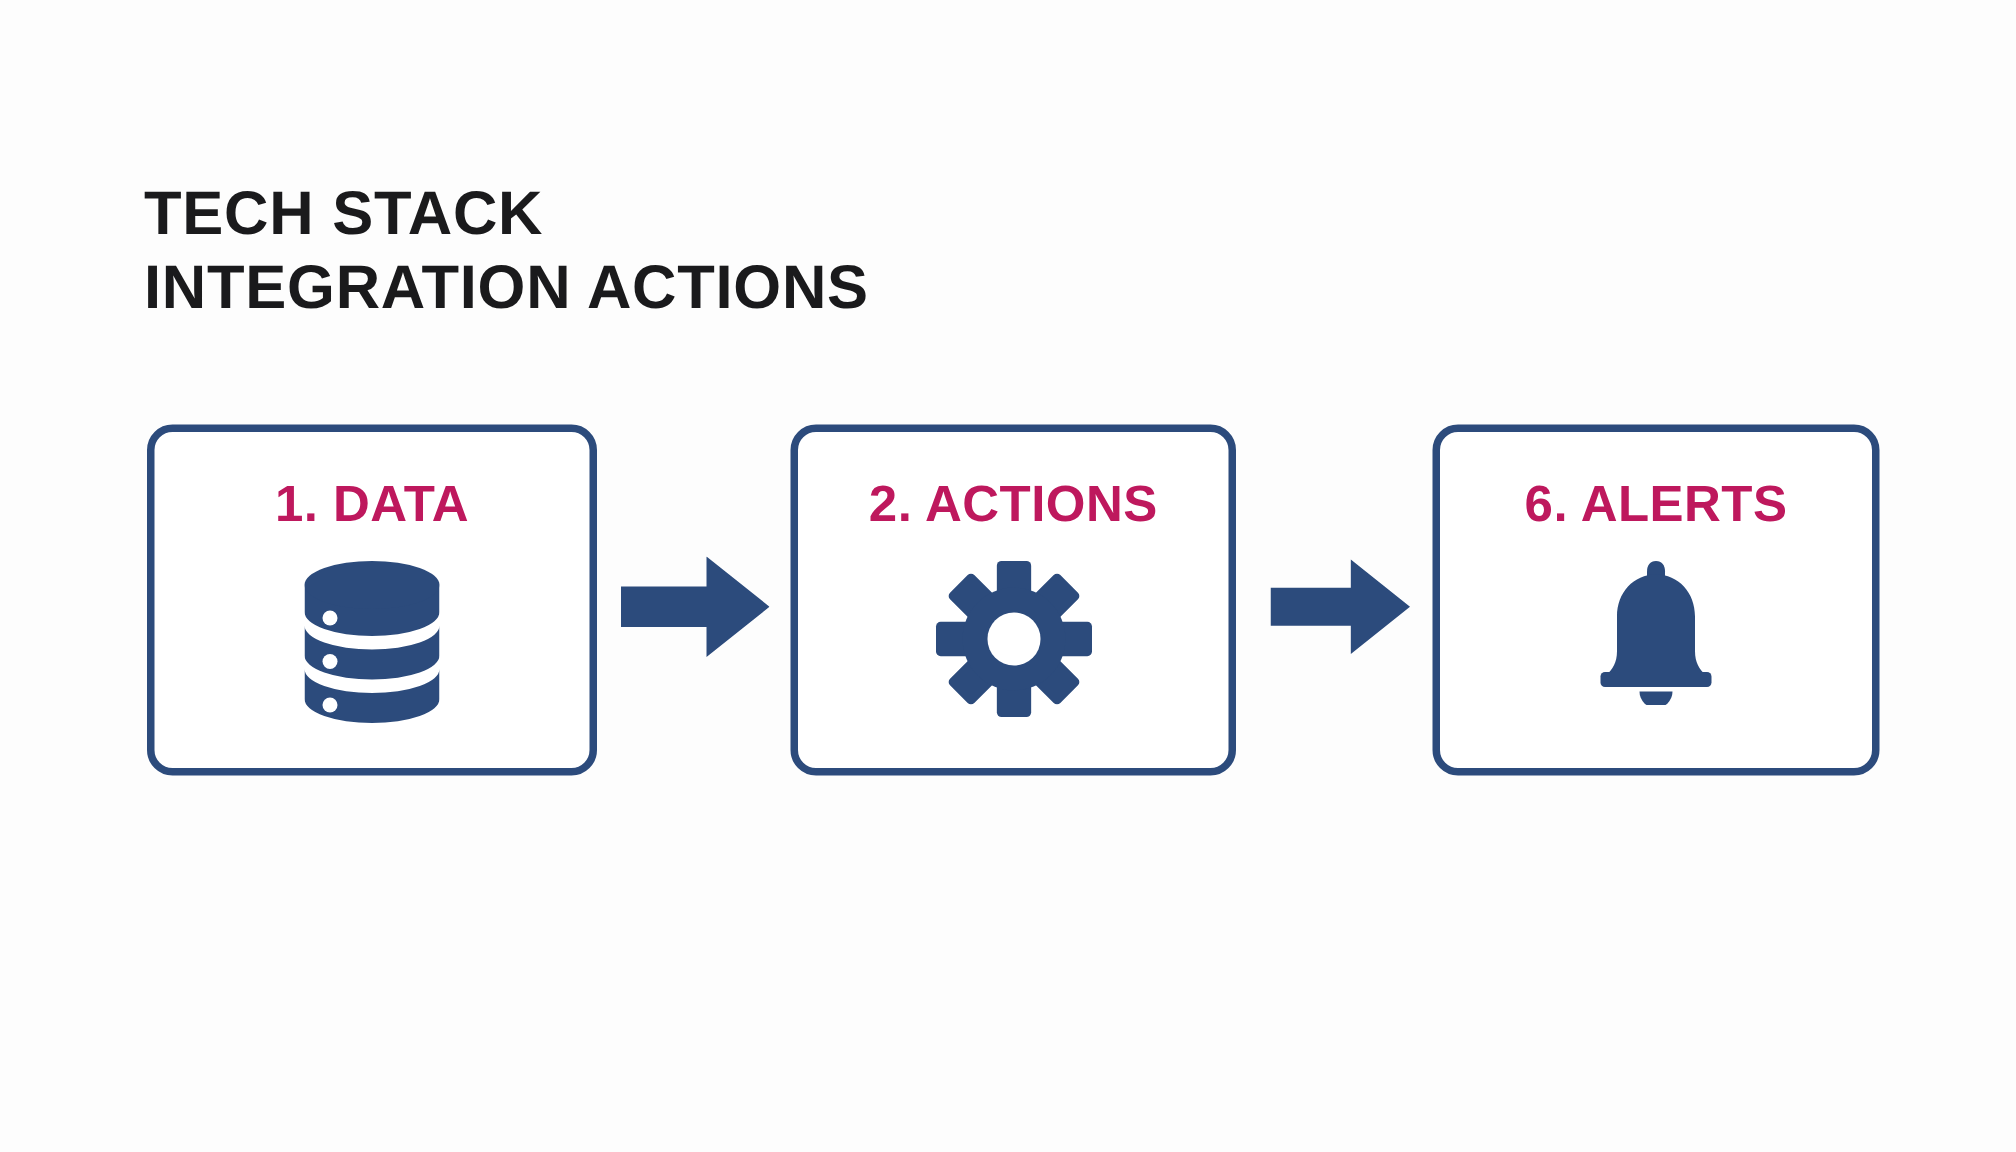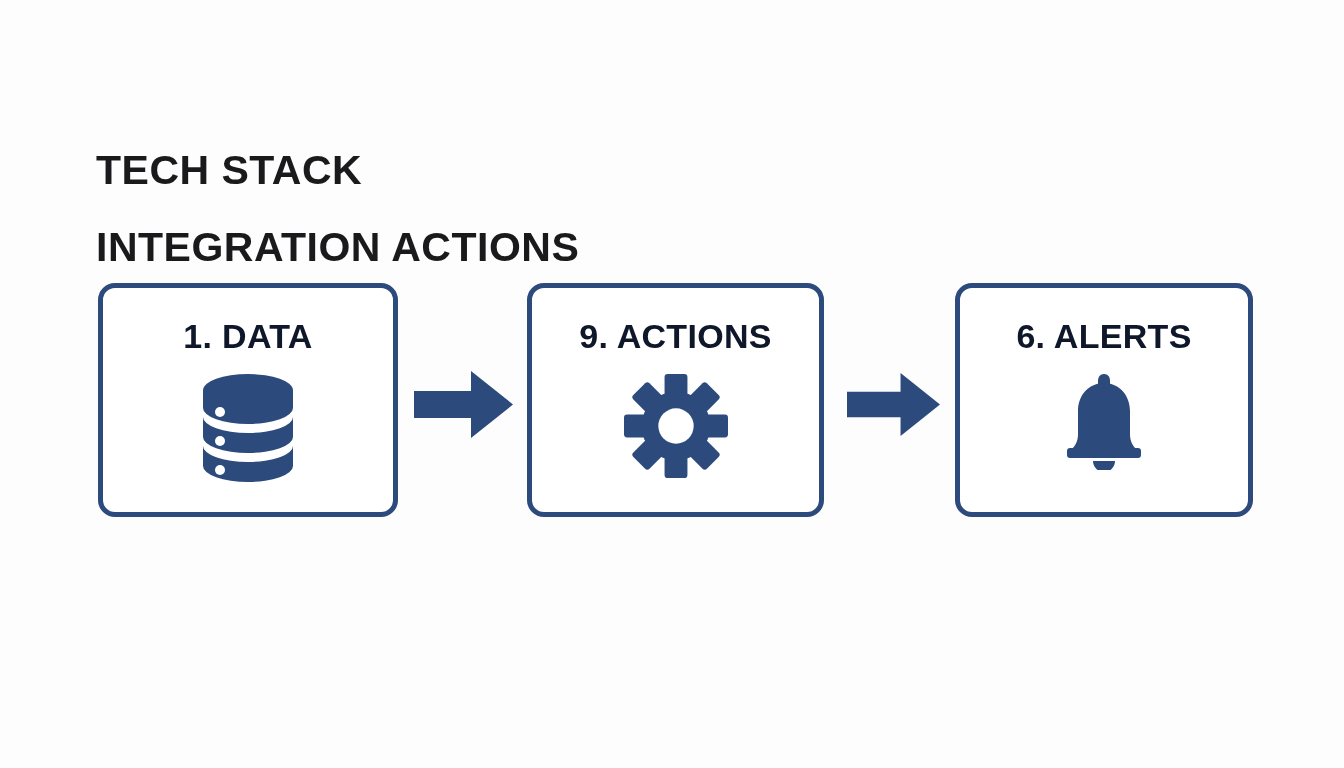--- a/index.html
+++ b/index.html
@@ -20,21 +20,20 @@
     left: 96px;
     top: 118px;
   }
   .title-line {
     font-size: 41px;
     font-weight: bold;
     color: #1a1a1c;
     letter-spacing: 0.5px;
     line-height: 49px;
     white-space: nowrap;
-    margin-top: 28px;
   }
 
   #flow-row {
     position: absolute;
     left: 0;
     top: 283px;
     width: 1344px;
     height: 240px;
   }
 
@@ -53,21 +52,21 @@
   .card-3 { left: 955px; width: 298px; }
 
   .card-label {
     position: absolute;
     top: 29px;
     left: 0;
     right: 0;
     text-align: center;
     font-size: 34px;
     font-weight: bold;
-    color: #0f172a;
+    color: #be185d;
     letter-spacing: 0.3px;
     white-space: nowrap;
   }
 
   .card-icon {
     position: absolute;
     left: 0;
     right: 0;
     top: 86px;
     display: flex;
@@ -115,21 +114,21 @@
     </div>
   </div>
 
   <div class="arrow arrow-1">
     <svg width="99" height="67" viewBox="0 0 99 67" aria-hidden="true">
       <polygon points="0,20 57,20 57,0 99,33.5 57,67 57,47 0,47" fill="#2c4b7c"></polygon>
     </svg>
   </div>
 
   <div class="card card-2">
-    <div class="card-label">9. ACTIONS</div>
+    <div class="card-label">2. ACTIONS</div>
     <div class="card-icon">
       <svg width="106" height="104" viewBox="0 0 100 100" aria-hidden="true">
         <g fill="#2c4b7c">
           <g transform="translate(50,50)">
             <g>
               <rect x="-11" y="-50" width="22" height="26" rx="3"></rect>
               <rect x="-11" y="-50" width="22" height="26" rx="3" transform="rotate(45)"></rect>
               <rect x="-11" y="-50" width="22" height="26" rx="3" transform="rotate(90)"></rect>
               <rect x="-11" y="-50" width="22" height="26" rx="3" transform="rotate(135)"></rect>
               <rect x="-11" y="-50" width="22" height="26" rx="3" transform="rotate(180)"></rect>

